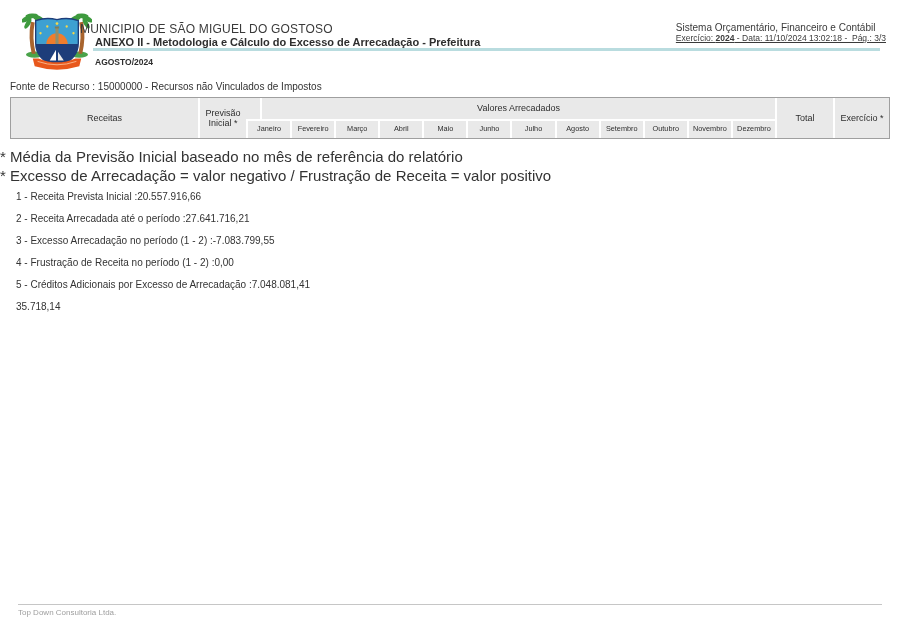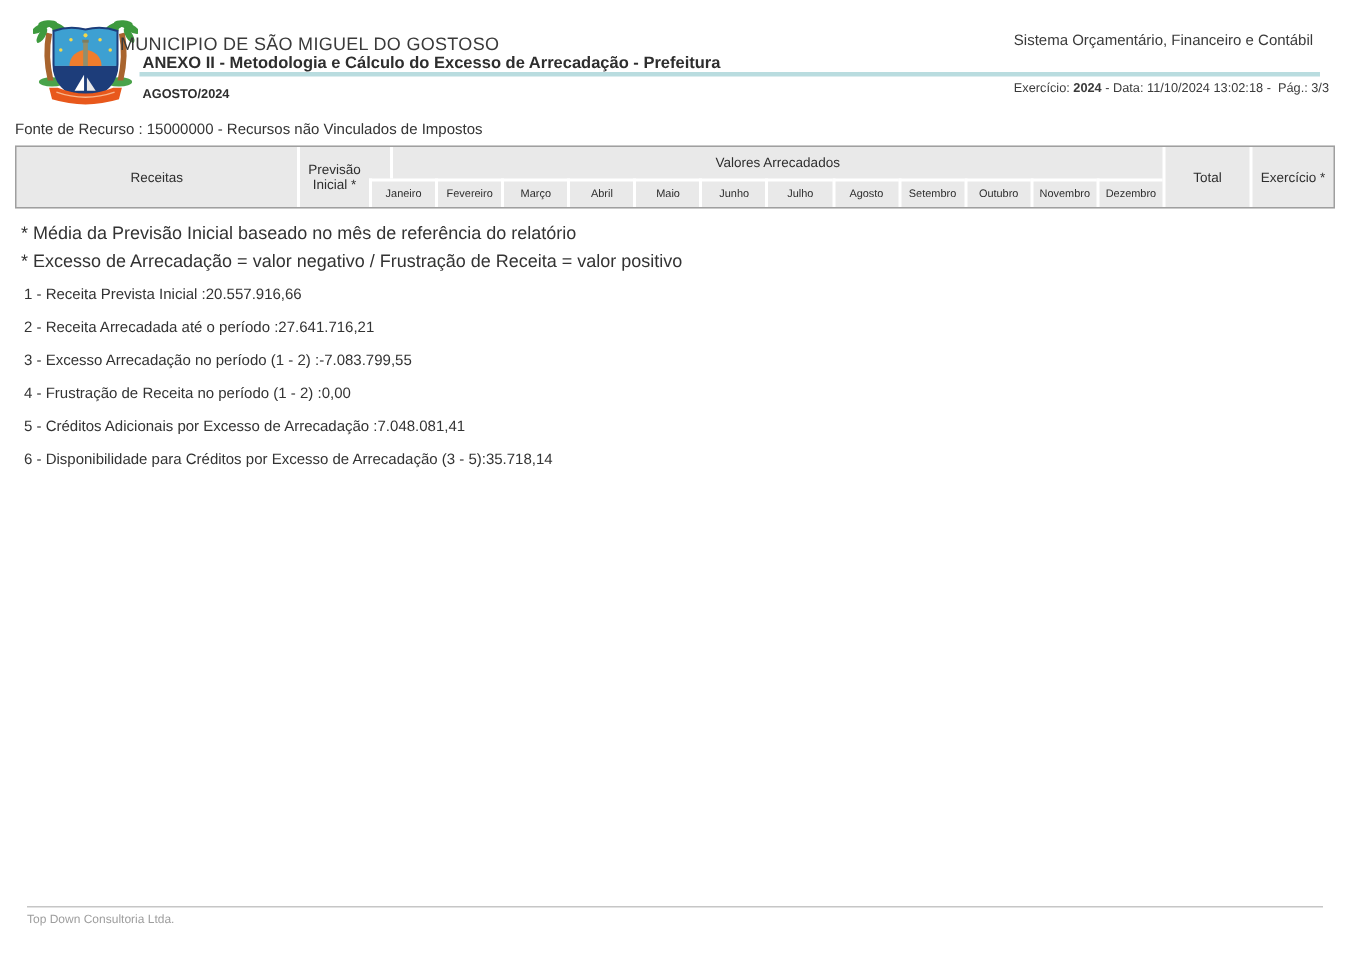--- a/index.html
+++ b/index.html
@@ -9,21 +9,21 @@
     overflow:hidden;
   }
   
   .logo{position:absolute;left:22px;top:10px;width:70px;height:64px;}
   .muni{position:absolute;left:80px;top:22px;font-size:12px;color:#3a3a3a;letter-spacing:.2px;}
   .rpt-title{position:absolute;left:95px;top:36px;font-size:11px;font-weight:bold;color:#2e2e2e;}
   .accent-rule{position:absolute;left:93px;right:20px;top:48px;height:3px;background:#b9dcdf;}
   .period{position:absolute;left:95px;top:57px;font-size:8.5px;font-weight:bold;color:#2e2e2e;}
   .sys-block{position:absolute;right:14px;top:22px;text-align:left;}
   .sys-name{font-size:10px;color:#3a3a3a;}
-  .sys-meta{font-size:8.5px;color:#3a3a3a;margin-top:20px;}
+  .sys-meta{font-size:8.5px;color:#3a3a3a;margin-top:0;text-decoration:underline;}
   .sys-meta b{font-weight:bold;}
   
   .fonte{position:absolute;left:10px;top:81px;font-size:10px;color:#333;}
   
   .rtable{
     position:absolute;left:10px;top:97px;width:878px;
     border:1px solid #9f9f9f;background:#e9e9e9;
     display:grid;
     grid-template-columns:187px 48px repeat(12,1fr) 58px 56px;
     grid-template-rows:21px 19px;
@@ -33,21 +33,21 @@
         text-align:center;overflow:hidden;line-height:1.15;padding:0 1px;box-sizing:border-box;}
   .cell.c-first{border-left:none;}
   .span2{grid-row:1/3;}
   .c-receitas{grid-column:1;}
   .c-previsao{grid-column:2;}
   .c-valores{grid-column:3/15;grid-row:1;margin-left:14px;}
   .c-total{grid-column:15;text-align:center;}
   .c-dif{grid-column:16;}
   .month{grid-row:2;border-top:2px solid #fff;font-size:7.3px;}
   
-  .note{position:absolute;left:14px;font-size:12px;color:#333;}
+  .note{position:absolute;left:0;font-size:15px;color:#333;}
   .note1{top:148px;}
   .note2{top:167px;}
   
   .summary{position:absolute;left:16px;top:185px;width:454px;}
   .srow{height:22px;display:flex;align-items:center;justify-content:flex-start;font-size:10px;color:#333;}
   .svalue{text-align:right;}
   
   .footer-rule{position:absolute;left:18px;right:18px;top:604px;border-top:1px solid #c6c6c6;}
   .footer-text{position:absolute;left:18px;top:608px;font-size:8px;color:#9e9e9e;}
 </style>
@@ -158,19 +158,18 @@
   </div>
   <div class="srow">
     <span class="slabel">4 - Frustração de Receita no período (1 - 2) :</span>
     <span class="svalue">0,00</span>
   </div>
   <div class="srow">
     <span class="slabel">5 - Créditos Adicionais por Excesso de Arrecadação :</span>
     <span class="svalue">7.048.081,41</span>
   </div>
   <div class="srow">
-    <span class="slabel">6 - Disponibilidade para Créditos por Excesso de Arrecadação (3 - 5):</span>
     <span class="svalue">35.718,14</span>
   </div>
 </div>
 
 <div class="footer-rule"></div>
 <div class="footer-text">Top Down Consultoria Ltda.</div>
 
 </body></html>

